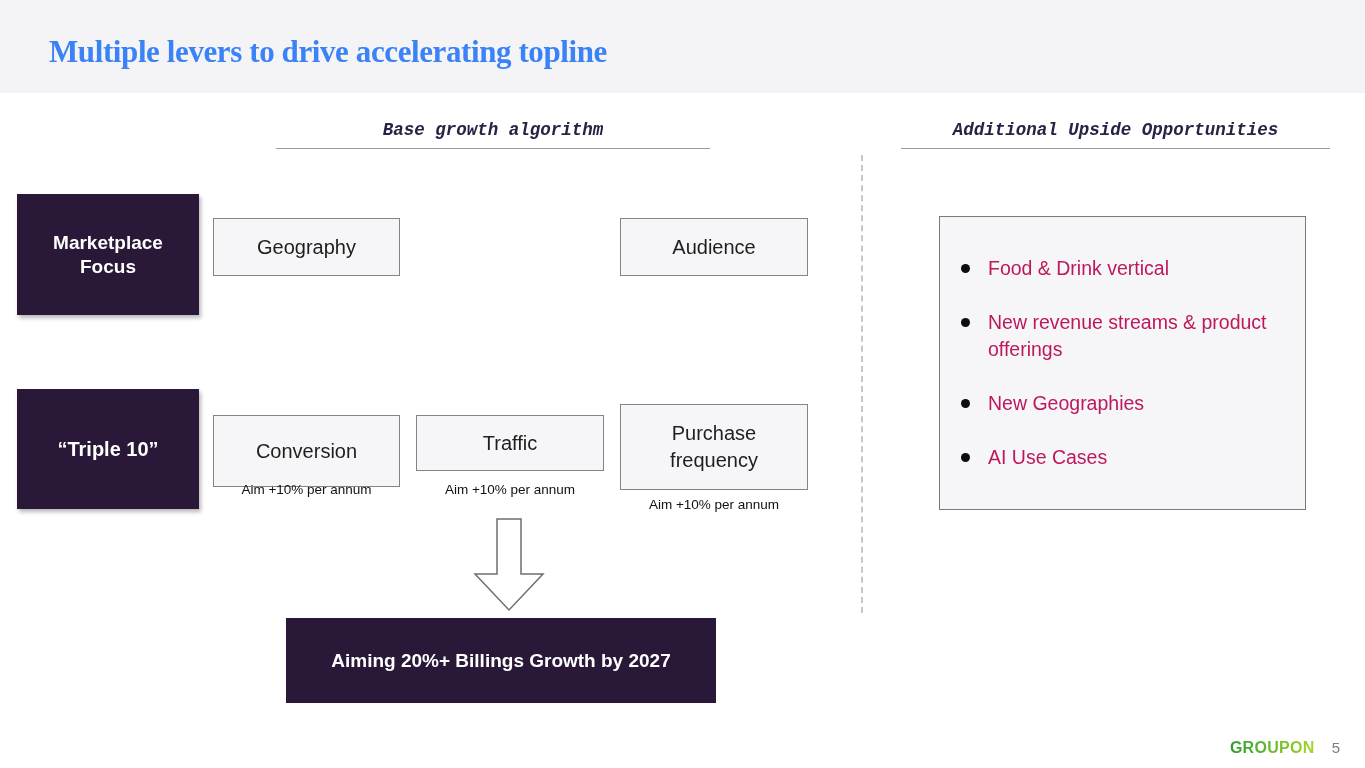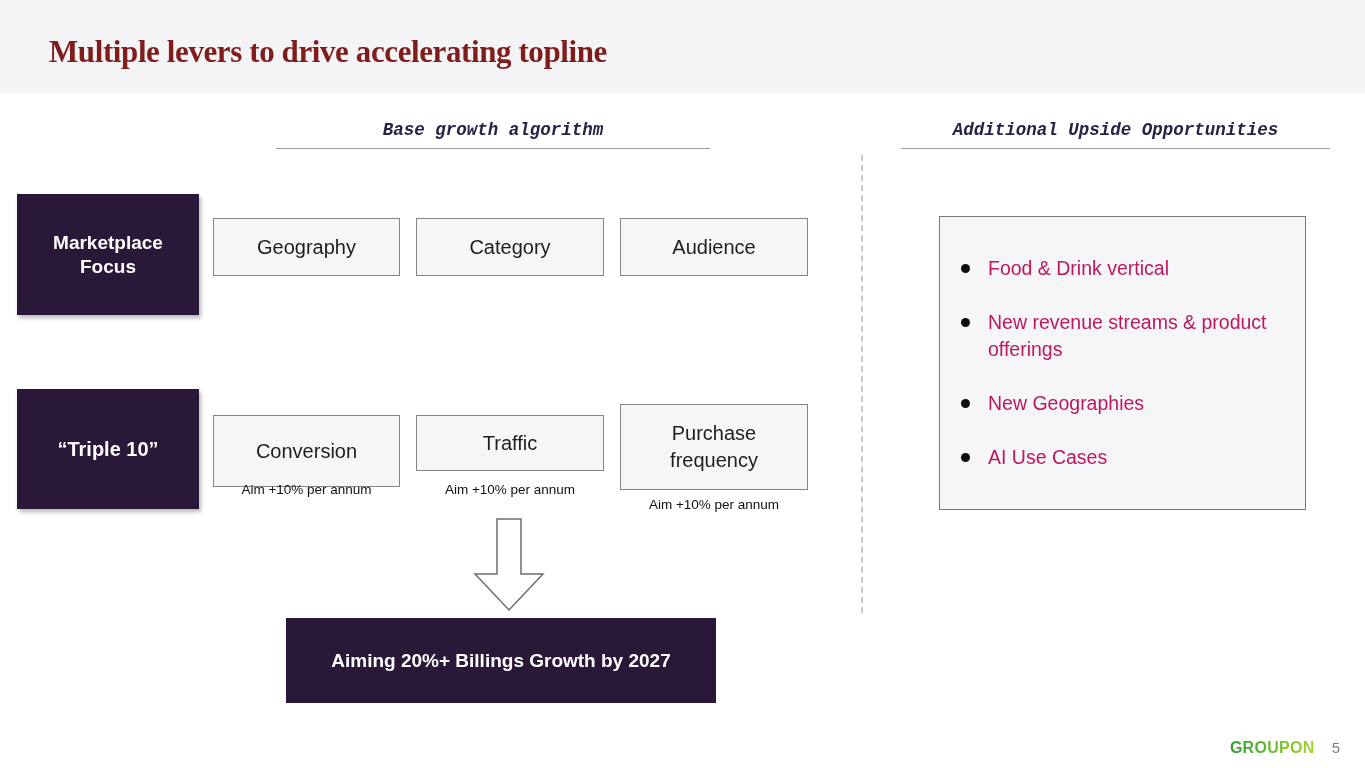--- a/index.html
+++ b/index.html
@@ -5,21 +5,21 @@
   html,body{margin:0;padding:0;background:#ffffff;}
   .slide{
     position:relative;width:1365px;height:768px;overflow:hidden;
     background:#ffffff;font-family:"Liberation Sans",sans-serif;
   }
   
   .topbar{position:absolute;left:0;top:0;width:1365px;height:93px;background:#f4f4f6;}
   .title{
     position:absolute;left:49px;top:34px;margin:0;
     font-family:"Liberation Serif",serif;font-weight:700;font-size:31px;
-    letter-spacing:-0.4px;color:#7f1d1d;
+    letter-spacing:-0.4px;color:#3b82f6;
   }
   
   .colhdr{
     position:absolute;top:120px;text-align:center;
     font-size:17.5px;font-weight:700;font-style:italic;color:#2b2145;font-family:Liberation Mono, monospace;
   }
   .colhdr.left{left:276px;width:434px;}
   .colhdr.right{left:901px;width:429px;}
   .rule{position:absolute;top:148px;height:1px;background:#9b9b9b;}
   .rule.left{left:276px;width:434px;}
@@ -92,21 +92,20 @@
   <div class="topbar"></div>
   <h1 class="title">Multiple levers to drive accelerating topline</h1>
 
   <div class="colhdr left">Base growth algorithm</div>
   <div class="rule left"></div>
   <div class="colhdr right">Additional Upside Opportunities</div>
   <div class="rule right"></div>
 
   <div class="darkbox db-row1">Marketplace Focus</div>
   <div class="litebox lb-geo">Geography</div>
-  <div class="litebox lb-cat">Category</div>
   <div class="litebox lb-aud">Audience</div>
 
   <div class="darkbox db-row2">“Triple 10”</div>
   <div class="litebox lb-conv">Conversion</div>
   <div class="litebox lb-traf">Traffic</div>
   <div class="litebox lb-freq">Purchase frequency</div>
 
   <div class="aim aim-conv">Aim +10% per annum</div>
   <div class="aim aim-traf">Aim +10% per annum</div>
   <div class="aim aim-freq">Aim +10% per annum</div>

